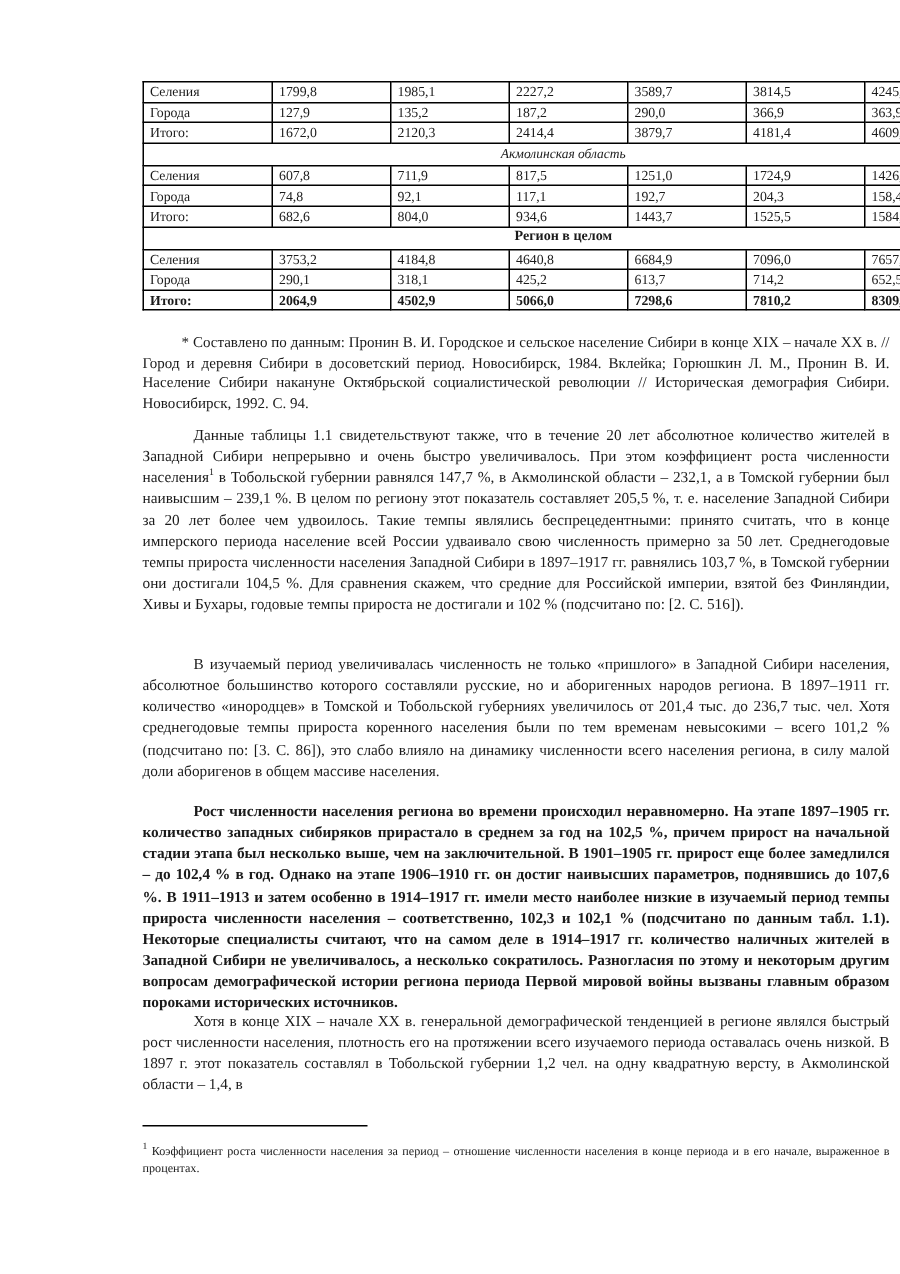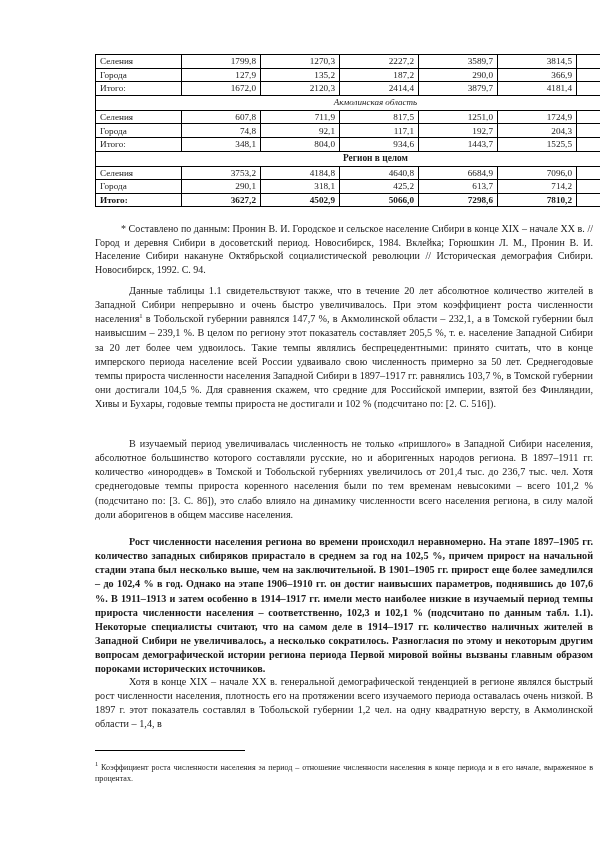--- a/index.html
+++ b/index.html
@@ -46,21 +46,21 @@
     padding: 0 4px;
     height: 12.6px;
     vertical-align: middle;
   }
   td.rowlabel {
     text-align: left;
     width: 77px;
     padding-left: 5px;
   }
   td.num {
-    text-align: right;
+    text-align: left;
     width: 70px;
   }
   tr.section-head td {
     text-align: center;
     height: 14px;
   }
   .section-head-italic {
     font-style: italic;
     font-size: 9px;
   }
@@ -148,21 +148,21 @@
 
 <div class="page">
 
   <div class="table-wrap">
     <table class="data-table">
       <tbody>
 
         <tr>
           <td class="rowlabel">Селения</td>
           <td class="num">1799,8</td>
-          <td class="num">1270,3</td>
+          <td class="num">1985,1</td>
           <td class="num">2227,2</td>
           <td class="num">3589,7</td>
           <td class="num">3814,5</td>
           <td class="num">4245,2</td>
         </tr>
         <tr>
           <td class="rowlabel">Города</td>
           <td class="num">127,9</td>
           <td class="num">135,2</td>
           <td class="num">187,2</td>
@@ -196,21 +196,21 @@
           <td class="rowlabel">Города</td>
           <td class="num">74,8</td>
           <td class="num">92,1</td>
           <td class="num">117,1</td>
           <td class="num">192,7</td>
           <td class="num">204,3</td>
           <td class="num">158,4</td>
         </tr>
         <tr class="plain-total">
           <td class="rowlabel">Итого:</td>
-          <td class="num">348,1</td>
+          <td class="num">682,6</td>
           <td class="num">804,0</td>
           <td class="num">934,6</td>
           <td class="num">1443,7</td>
           <td class="num">1525,5</td>
           <td class="num">1584,5</td>
         </tr>
 
         <tr class="section-head">
           <td colspan="7" class="section-head-bold">Регион в целом</td>
         </tr>
@@ -227,21 +227,21 @@
           <td class="rowlabel">Города</td>
           <td class="num">290,1</td>
           <td class="num">318,1</td>
           <td class="num">425,2</td>
           <td class="num">613,7</td>
           <td class="num">714,2</td>
           <td class="num">652,5</td>
         </tr>
         <tr class="total-row">
           <td class="rowlabel">Итого:</td>
-          <td class="num">3627,2</td>
+          <td class="num">2064,9</td>
           <td class="num">4502,9</td>
           <td class="num">5066,0</td>
           <td class="num">7298,6</td>
           <td class="num">7810,2</td>
           <td class="num">8309,5</td>
         </tr>
 
       </tbody>
     </table>
   </div>

